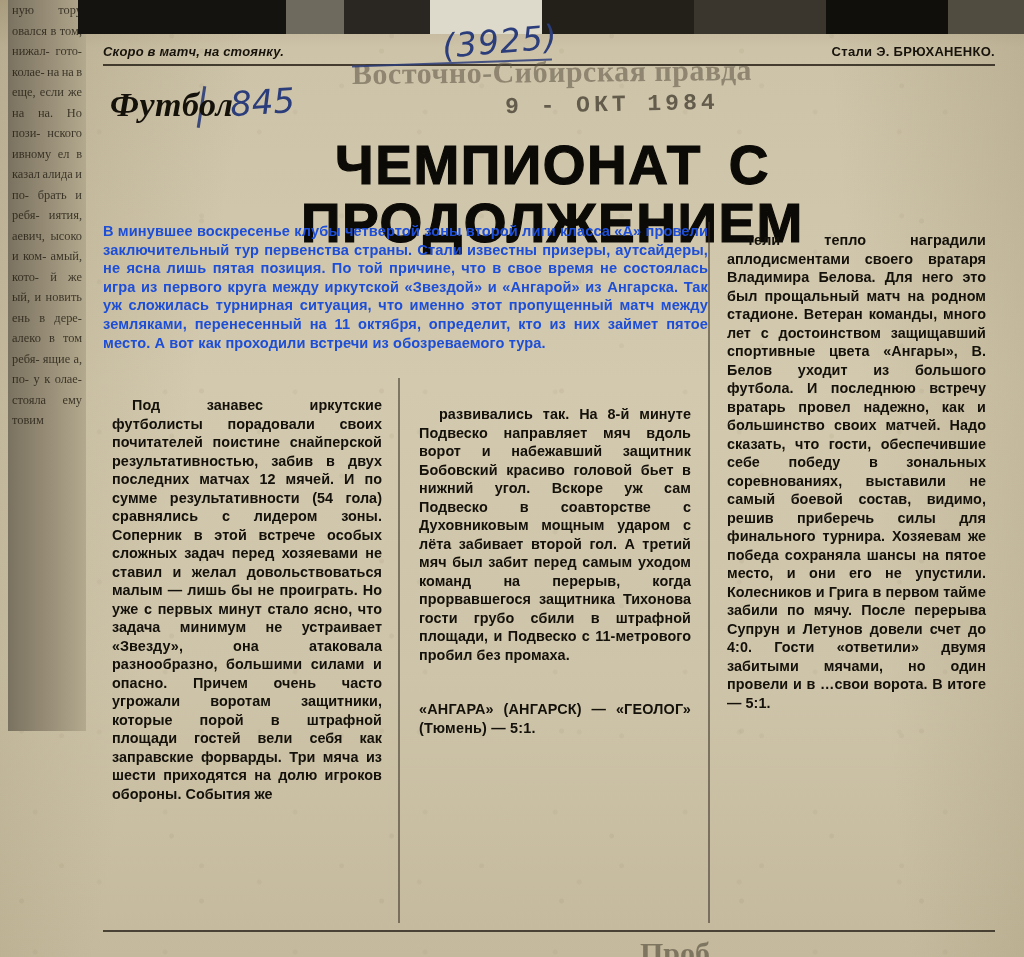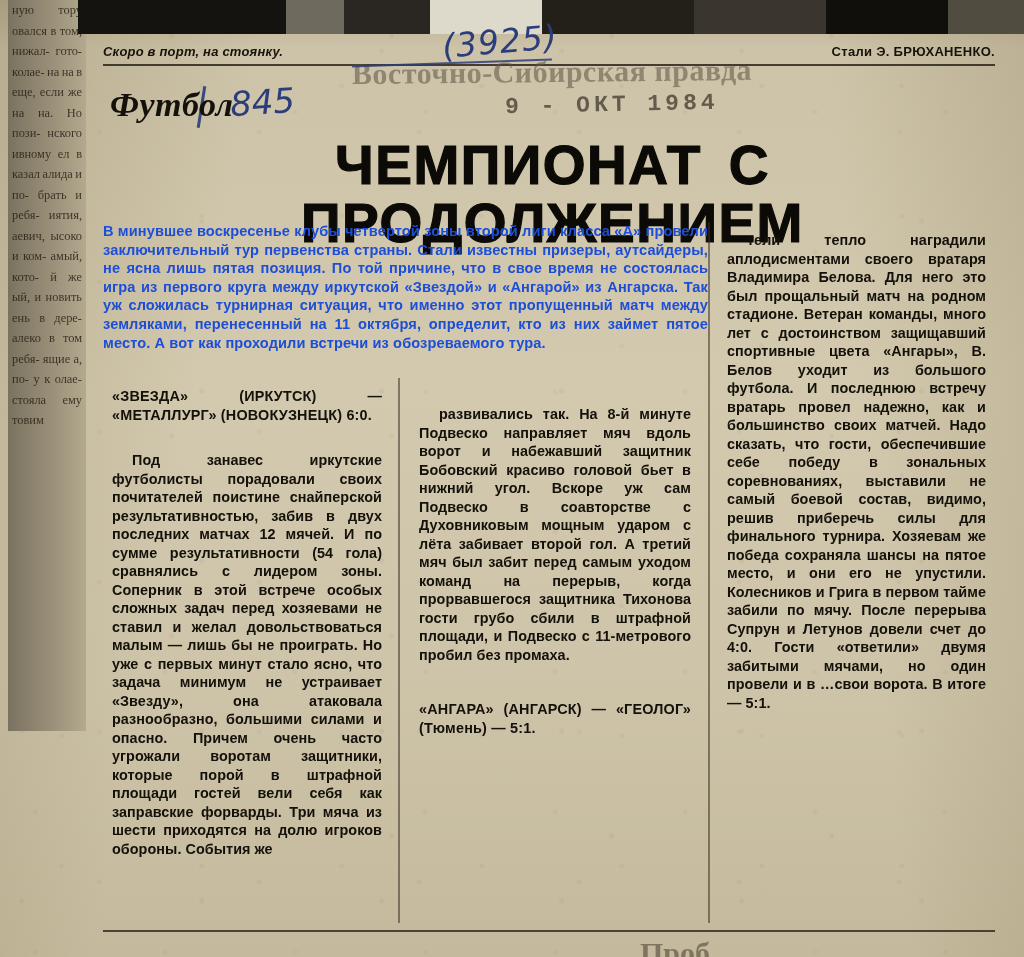--- a/index.html
+++ b/index.html
@@ -270,21 +270,21 @@
     <div class="ph2"></div>
     <div class="ph3"></div>
     <div class="ph4"></div>
     <div class="ph5"></div>
     <div class="ph6"></div>
     <div class="ph7"></div>
     <div class="ph8"></div>
   </div>
 
   <div class="caption-row">
-    <span class="caption-left">Скоро в порт, на стоянку.</span>
+    <span class="caption-left">Скоро в матч, на стоянку.</span>
     <span class="caption-right">Стали Э. БРЮХАНЕНКО.</span>
   </div>
   <div class="rule-top"></div>
 
   <div class="ghost-masthead">Восточно-Сибирская правда</div>
   <div class="date-stamp">9 - ОКТ 1984</div>
 
   <div class="hand hand-num-top">(3925)</div>
   <div class="hand-underline"></div>
   <div class="hand hand-845">845</div>
@@ -294,21 +294,20 @@
   <div class="headline">ЧЕМПИОНАТ С ПРОДОЛЖЕНИЕМ</div>
 
   <div class="lead">
     <span class="ind"></span><span>В минувшее воскресенье клубы четвертой зоны второй лиги класса «А» провели заключительный тур первенства страны. Стали известны призеры, аутсайдеры, не ясна лишь пятая позиция. По той причине, что в свое время не состоялась игра из первого круга между иркутской «Звездой» и «Ангарой» из Ангарска. Так уж сложилась турнирная ситуация, что именно этот пропущенный матч между земляками, перенесенный на 11 октября, определит, кто из них займет пятое место. А вот как проходили встречи из обозреваемого тура.</span>
   </div>
 
   <div class="vrule vrule-a"></div>
   <div class="vrule vrule-b"></div>
 
   <div class="col col-1" id="col-1">
-      <p class="subhead">«ЗВЕЗДА» (ИРКУТСК) — «МЕТАЛЛУРГ» (НОВОКУЗНЕЦК) 6:0.</p>
       <div class="sp"></div>
       <p><span class="ind"></span>Под занавес иркутские футболисты порадовали своих почитателей поистине снайперской результативностью, забив в двух последних матчах 12 мячей. И по сумме результативности (54 гола) сравнялись с лидером зоны. Соперник в этой встрече особых сложных задач перед хозяевами не ставил и желал довольствоваться малым — лишь бы не проиграть. Но уже с первых минут стало ясно, что задача минимум не устраивает «Звезду», она атаковала разнообразно, большими силами и опасно. Причем очень часто угрожали воротам защитники, которые порой в штрафной площади гостей вели себя как заправские форварды. Три мяча из шести приходятся на долю игроков обороны. События же</p>
     </div>
   <div class="col col-2" id="col-2">
       <p><span class="ind"></span>развивались так. На 8-й минуте Подвеско направляет мяч вдоль ворот и набежавший защитник Бобовский красиво головой бьет в нижний угол. Вскоре уж сам Подвеско в соавторстве с Духовниковым мощным ударом с лёта забивает второй гол. А третий мяч был забит перед самым уходом команд на перерыв, когда прорвавшегося защитника Тихонова гости грубо сбили в штрафной площади, и Подвеско с 11-метрового пробил без промаха.</p>
       <div class="sp"></div>
       <div class="sp"></div>
       <p class="subhead">«АНГАРА» (АНГАРСК) — «ГЕОЛОГ» (Тюмень) — 5:1.</p>
       <div class="sp"></div>
     </div>

